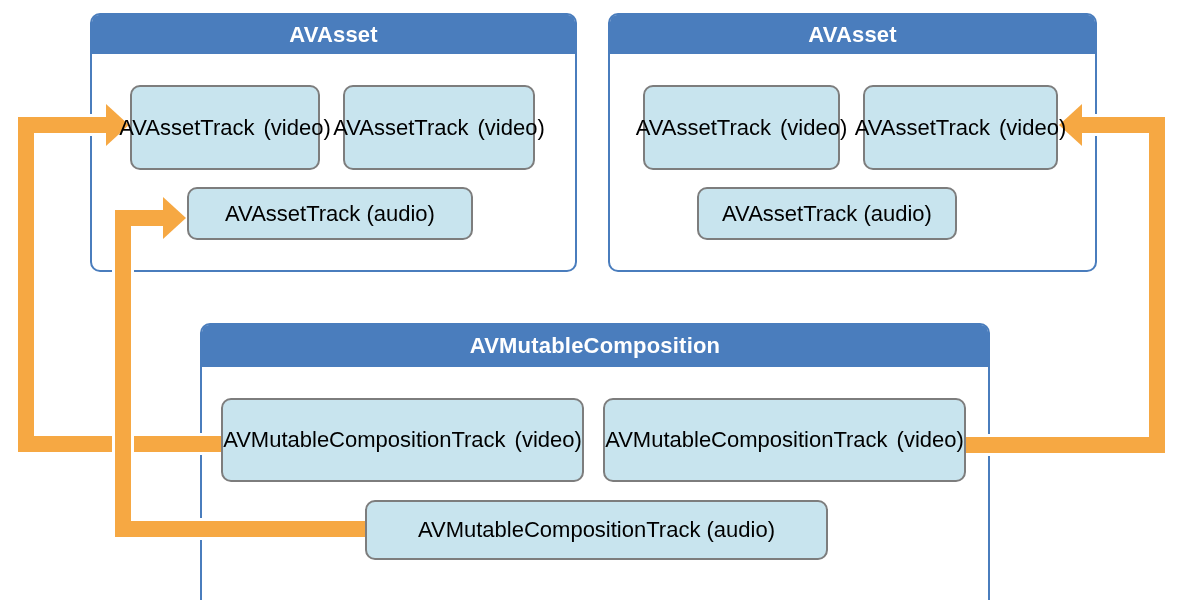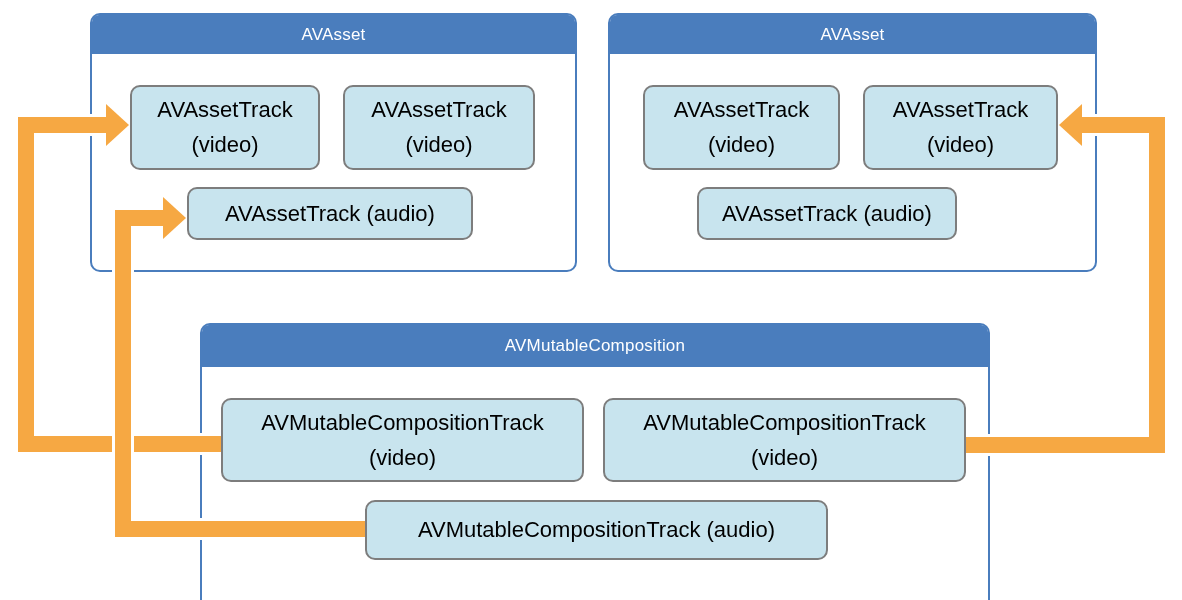--- a/index.html
+++ b/index.html
@@ -22,41 +22,41 @@
     position: absolute;
     left: 0; right: 0; top: 0;
     background: #4A7DBD;
     border-radius: 7px 7px 0 0;
     display: flex;
     align-items: center;
     justify-content: center;
   }
   .box-header span {
     color: #ffffff;
-    font-weight: normal;
-    font-size: 17px;
+    font-weight: bold;
+    font-size: 22px;
     letter-spacing: 0.2px;
   }
   .connector-layer {
     position: absolute;
     left: 0; top: 0;
     width: 1182px;
     height: 600px;
   }
   .casing { fill: none; stroke: #ffffff; stroke-width: 22; }
   .wire   { fill: none; stroke: #F6A843; stroke-width: 16; }
   .head   { fill: #F6A843; }
   .track {
     position: absolute;
     box-sizing: border-box;
     background: #C8E4EE;
     border: 2px solid #7D7D7D;
     border-radius: 10px;
     display: flex;
-    flex-direction: column;
+    flex-direction: row;
     align-items: center;
     justify-content: center;
     text-align: left;
     color: #000000;
     font-size: 22px;
     line-height: 26px;
     gap: 9px;
   }
   .track span { display: block; }
 </style>

